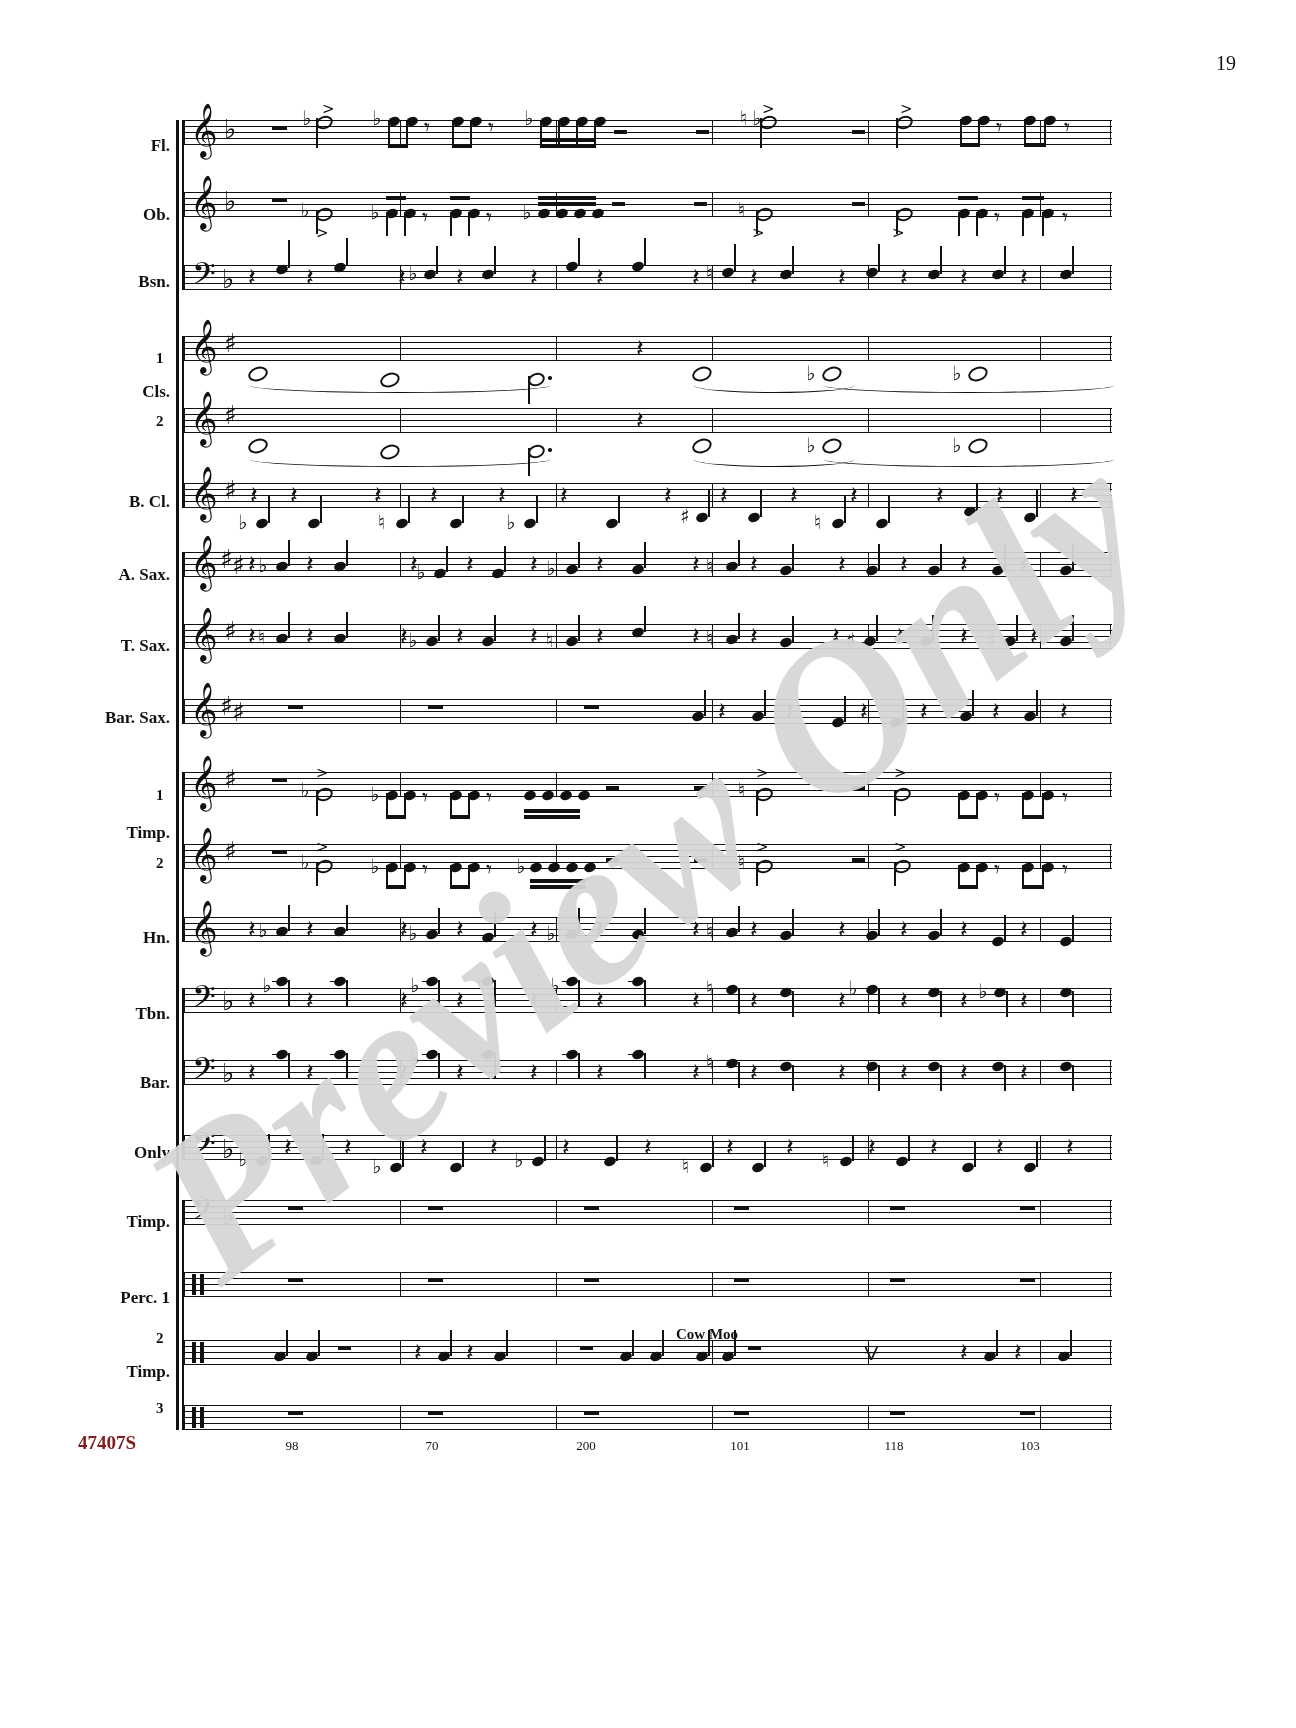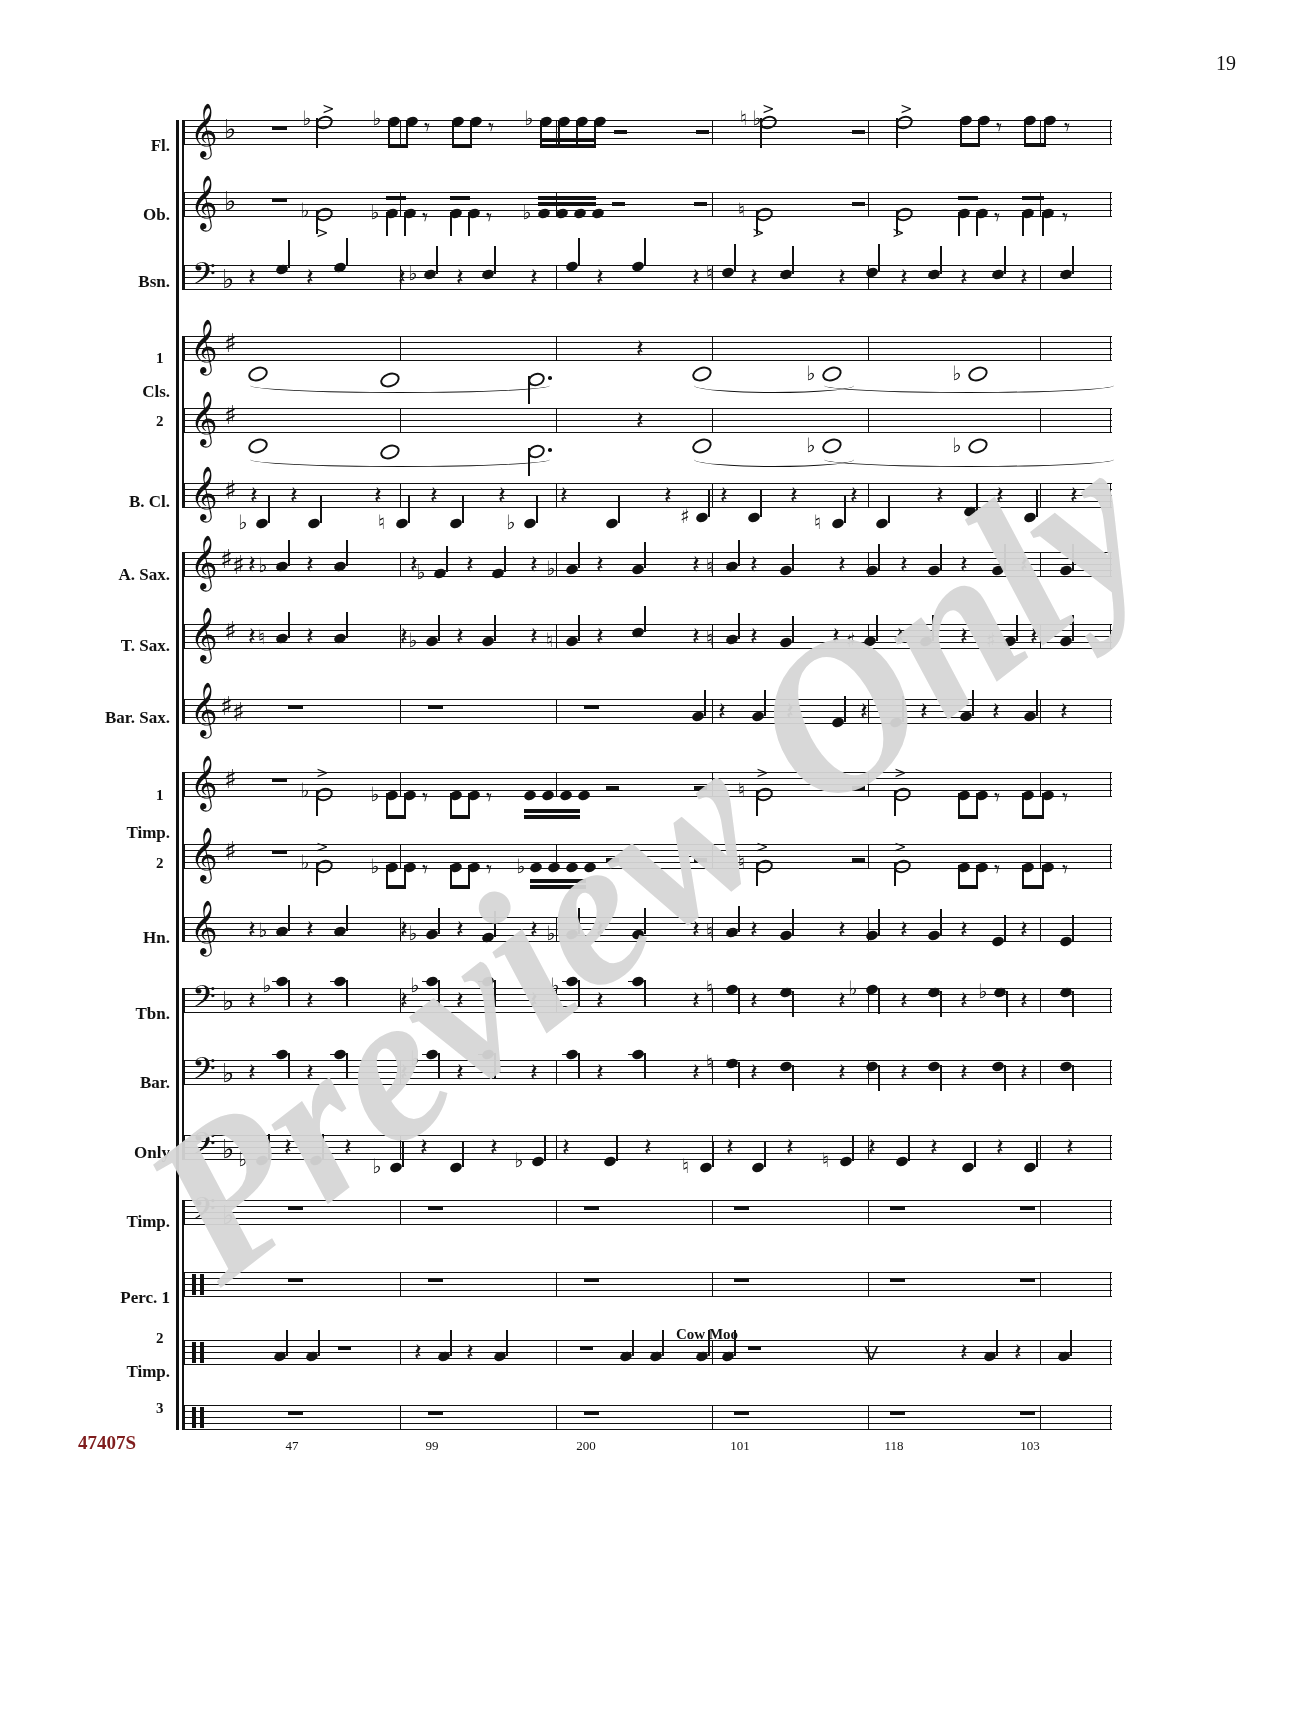--- a/index.html
+++ b/index.html
@@ -1160,21 +1160,21 @@
     <div class="nh" style="left:1058px;top:1352px;"></div>
       <div class="stem" style="left:1070px;top:1330px;height:26px;"></div>
 
     <div class="rest-whole" style="left:288px;top:1411px;"></div>
     <div class="rest-whole" style="left:428px;top:1411px;"></div>
     <div class="rest-whole" style="left:584px;top:1411px;"></div>
     <div class="rest-whole" style="left:734px;top:1411px;"></div>
     <div class="rest-whole" style="left:890px;top:1411px;"></div>
     <div class="rest-whole" style="left:1020px;top:1411px;"></div>
 
-    <div class="measure-num" style="left:272px;top:1438px;">47</div>
-    <div class="measure-num" style="left:412px;top:1438px;">99</div>
+    <div class="measure-num" style="left:272px;top:1438px;">98</div>
+    <div class="measure-num" style="left:412px;top:1438px;">70</div>
     <div class="measure-num" style="left:566px;top:1438px;">200</div>
     <div class="measure-num" style="left:720px;top:1438px;">101</div>
     <div class="measure-num" style="left:874px;top:1438px;">118</div>
     <div class="measure-num" style="left:1010px;top:1438px;">103</div>
 
   </div>
 </div>
 
 </body></html>

